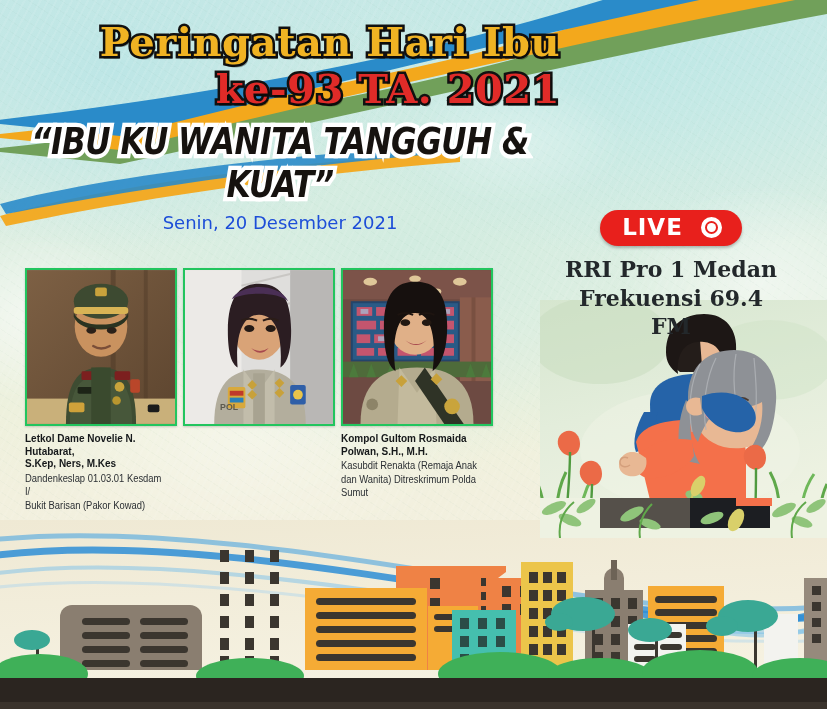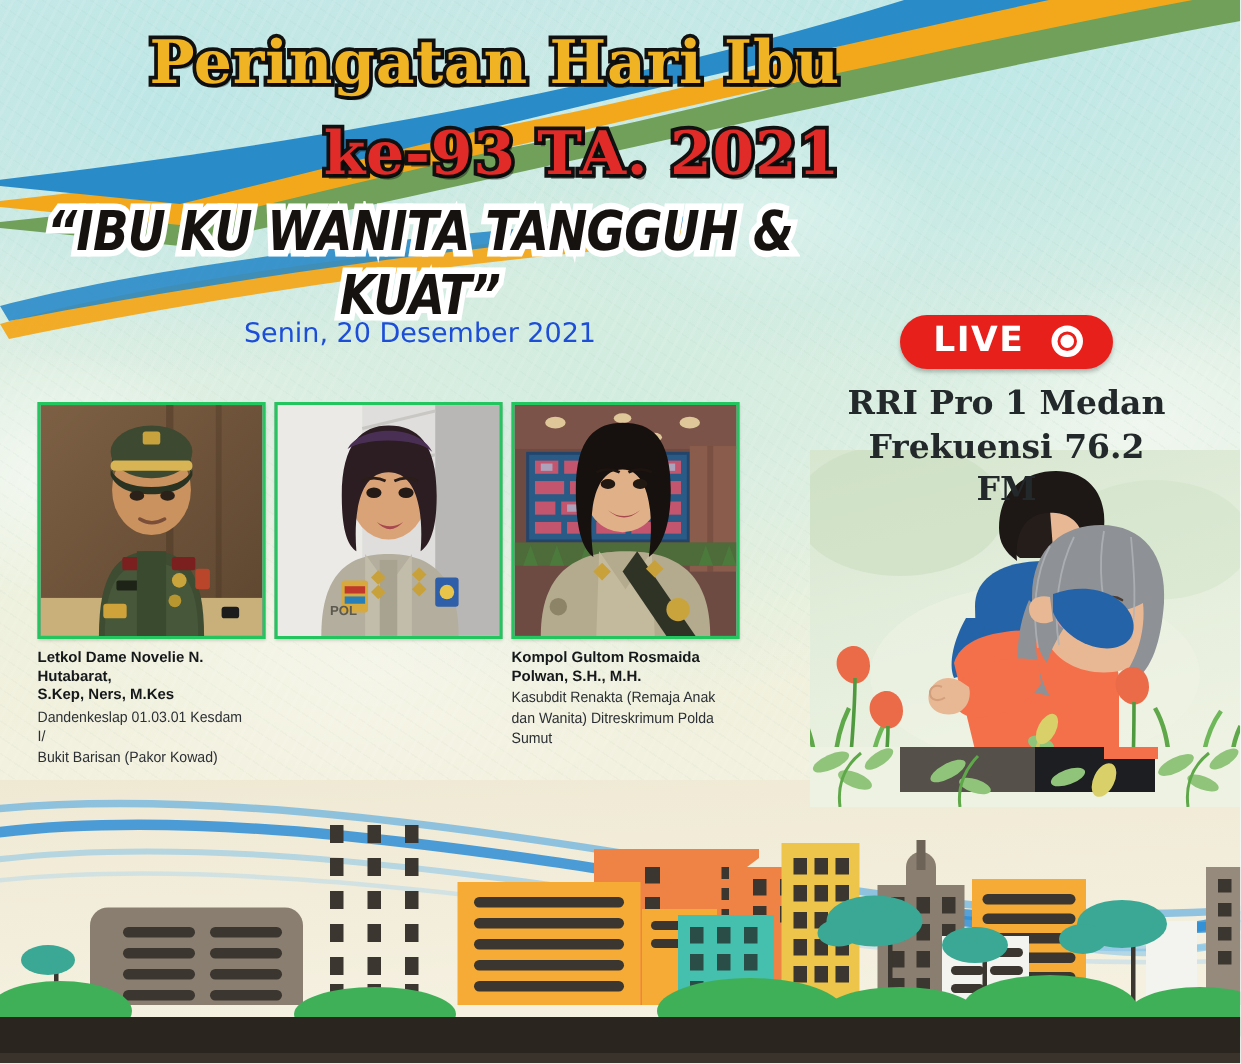--- a/index.html
+++ b/index.html
@@ -52,21 +52,21 @@
     text-align:right;
   }
   .t-line1{
     font-size:40px;
     color:#f0b323;
     -webkit-text-stroke:5px #111;
     paint-order:stroke fill;
     text-shadow:2px 3px 0 rgba(0,0,0,.35);
   }
   .t-line2{
-    font-size:40px;margin-top:20px;
+    font-size:40px;margin-top:6px;
     color:#e02b28;
     -webkit-text-stroke:5px #111;
     paint-order:stroke fill;
     text-shadow:2px 3px 0 rgba(0,0,0,.35);
   }
   .t-line3{
     margin:10px 0 0 0;
     font-family:"DejaVu Sans",sans-serif;
     font-weight:bold;
     font-style:italic;
@@ -183,21 +183,21 @@
     <div>Senin, 20 Desember 2021</div>
   </div>
 
   <div class="live-block">
     <div class="live-badge">
       <span class="lbl">LIVE</span>
       <span class="rec-dot"></span>
     </div>
     <div class="radio-lines">
       <div>RRI Pro 1 Medan</div>
-      <div>Frekuensi 76.2 FM</div>
+      <div>Frekuensi 69.4 FM</div>
     </div>
   </div>
 
   <div class="speakers">
 
     <div class="speaker">
       <div class="photo">
         <svg viewBox="0 0 152 158" xmlns="http://www.w3.org/2000/svg">
           <defs>
             <linearGradient id="wood1" x1="0" y1="0" x2="1" y2="1">

